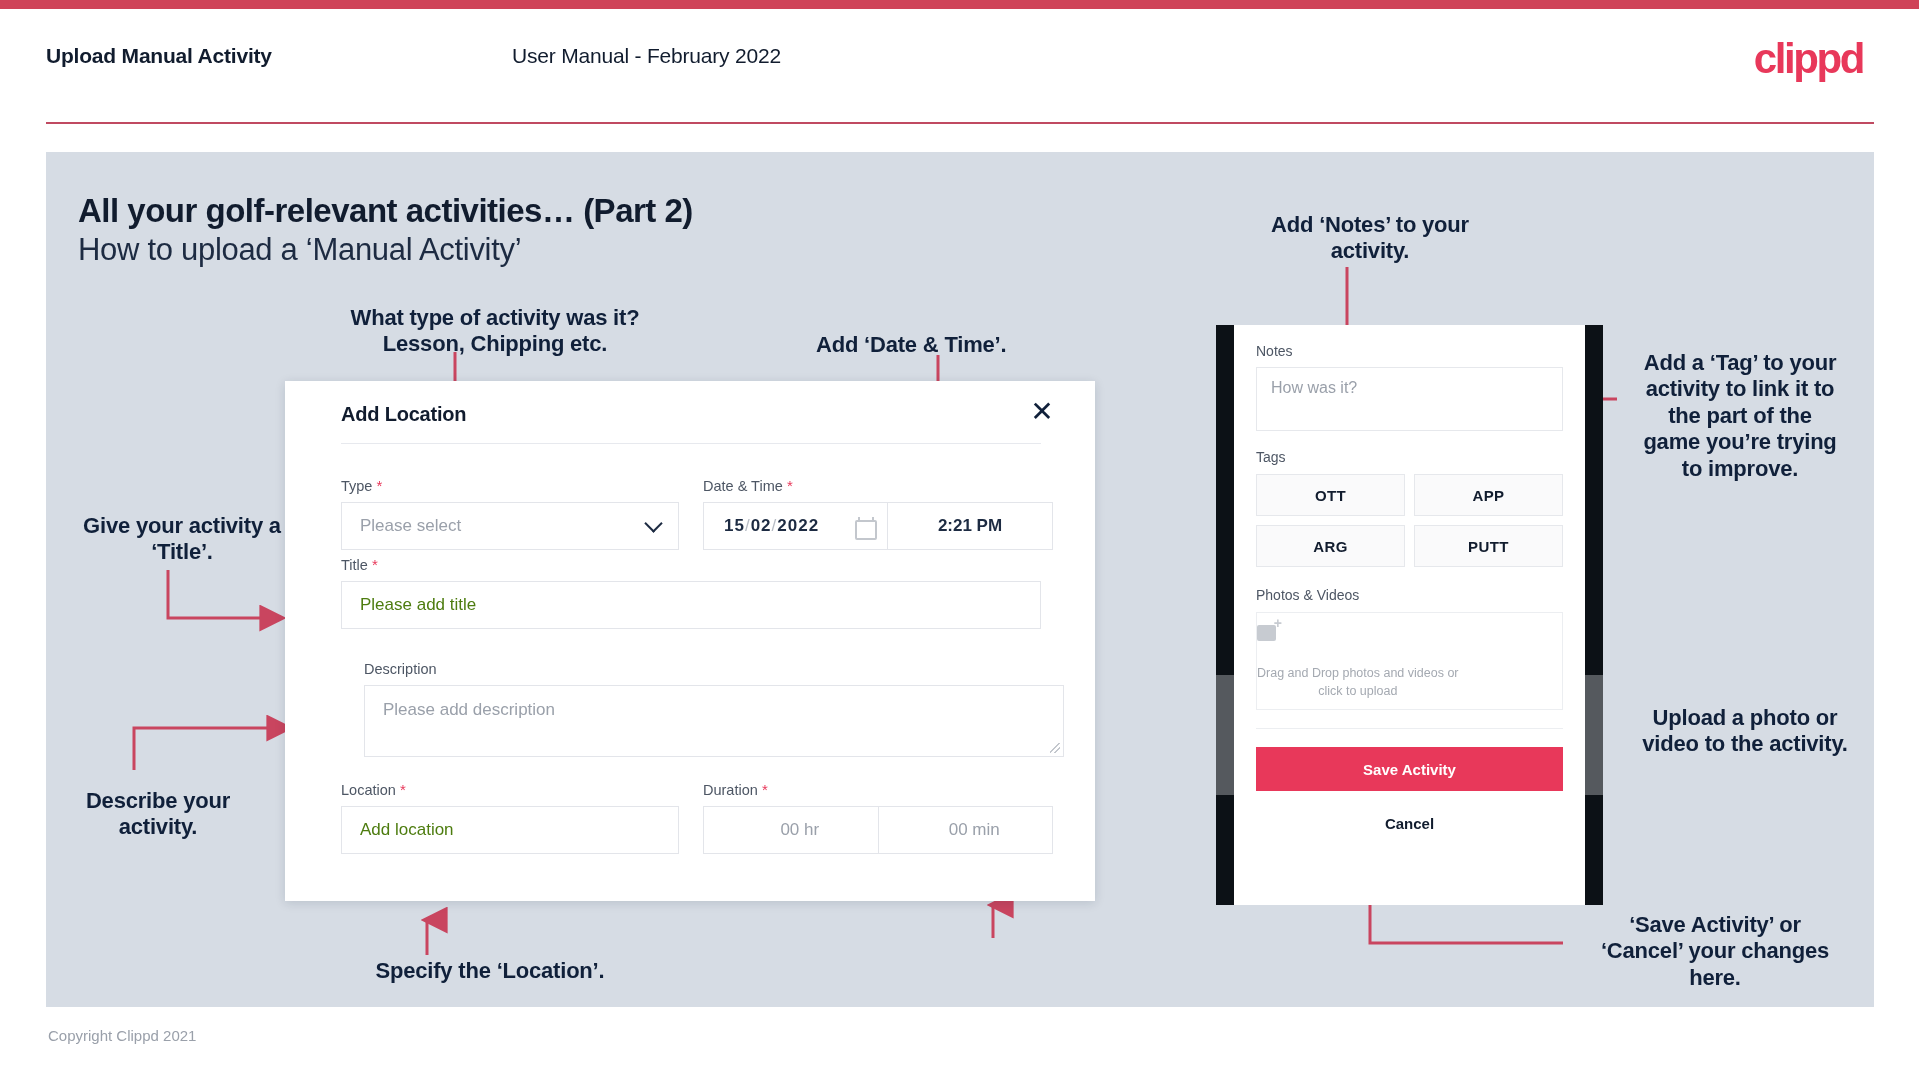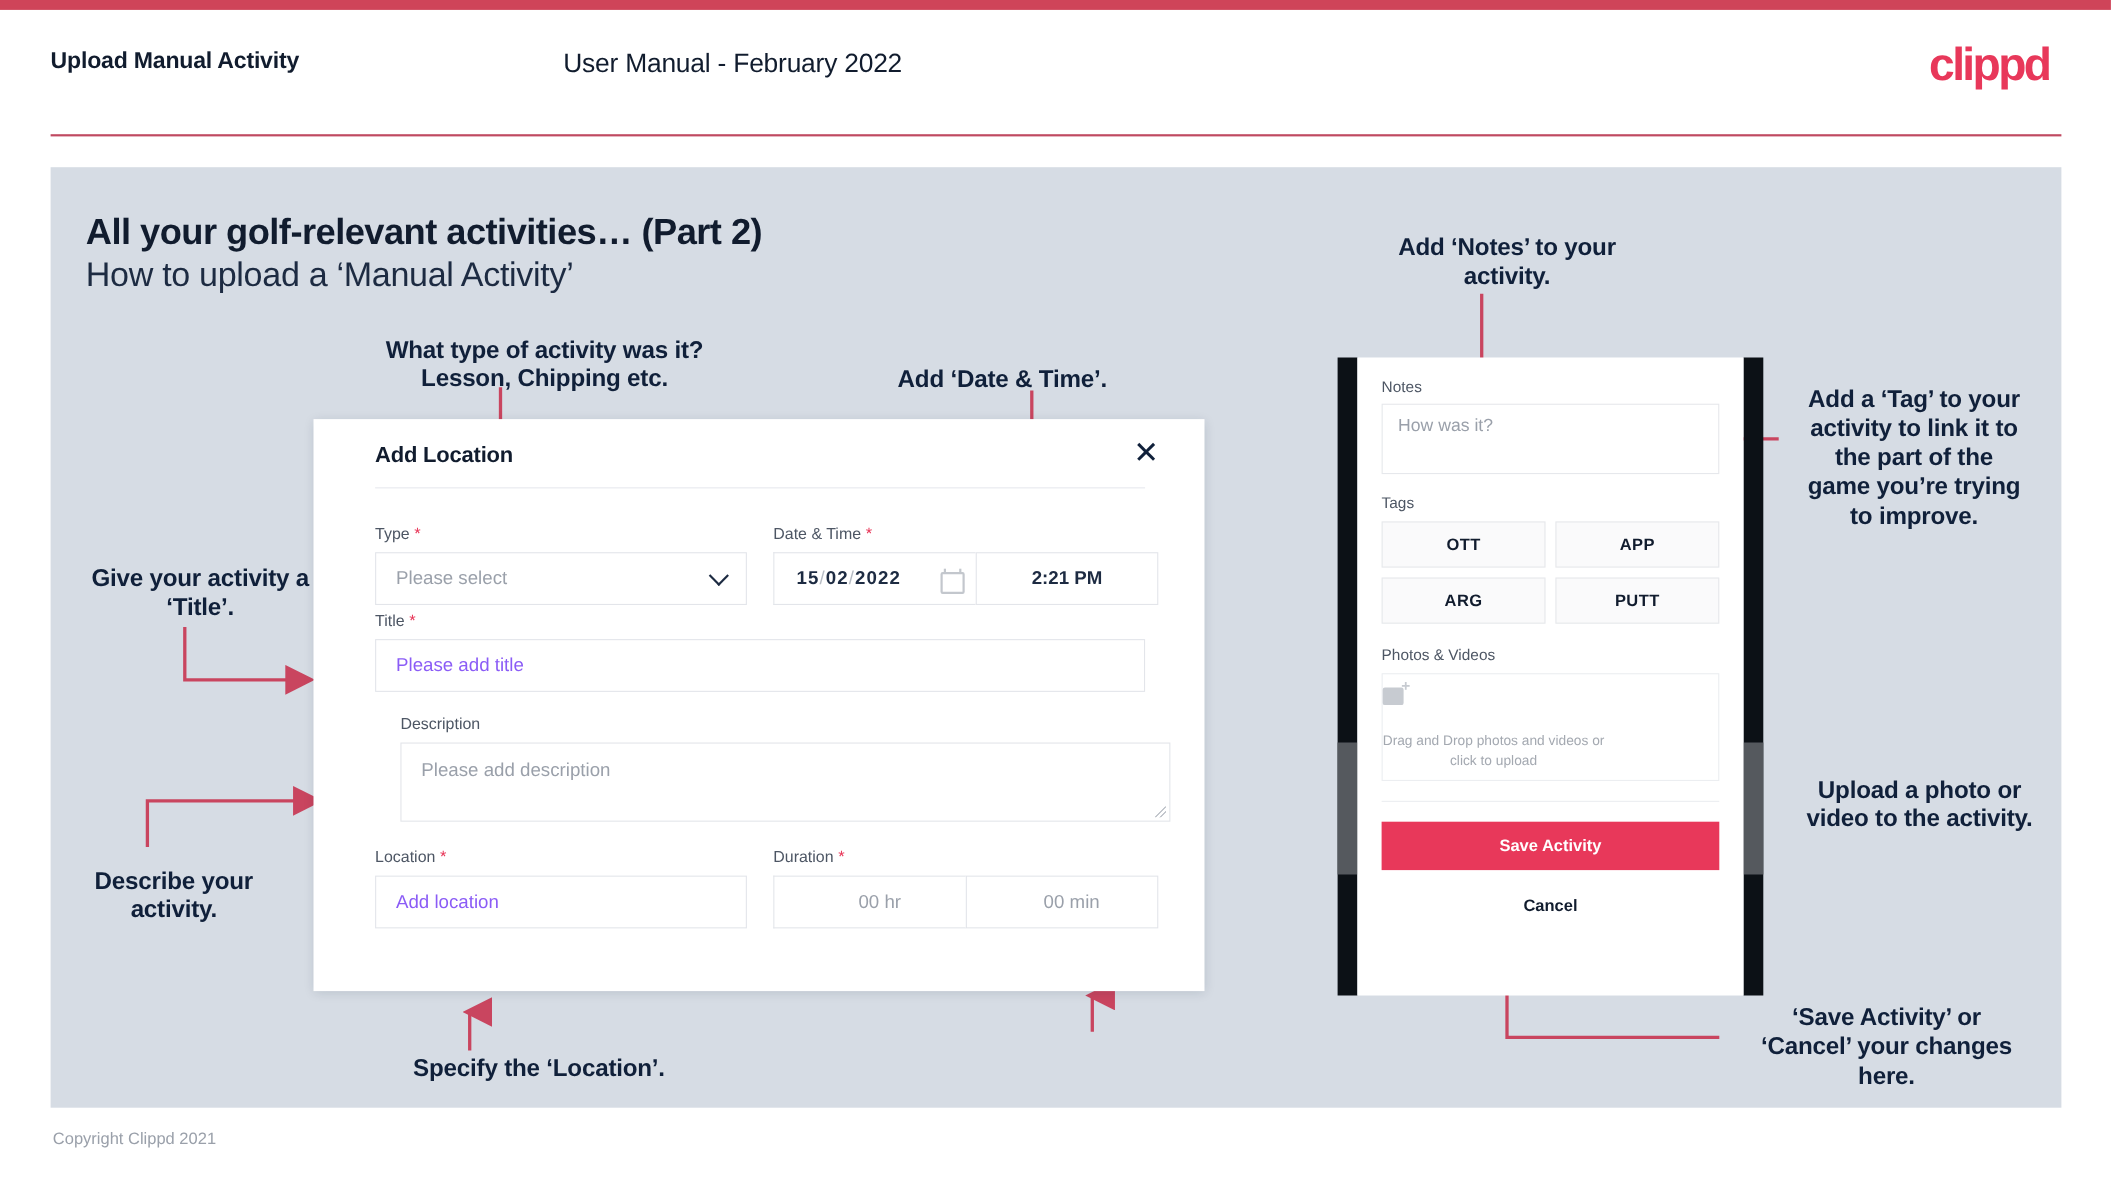--- a/index.html
+++ b/index.html
@@ -17,21 +17,21 @@
     background:#cf4459;
   }
 
   
   .header-title {
     position:absolute; left:46px; top:44px;
     font-size:21px; font-weight:600; color:#111c2e; letter-spacing:-0.2px;
   }
   .header-sub {
     position:absolute; left:512px; top:44px;
-    font-size:24px; font-weight:500; color:#111c2e; letter-spacing:-0.2px;
+    font-size:21px; font-weight:500; color:#111c2e; letter-spacing:-0.2px;
   }
   .logo {
     position:absolute; right:46px; top:38px;
     font-size:42px; font-weight:800; color:#e8385a;
     letter-spacing:-2.4px; line-height:1;
   }
   .header-rule {
     position:absolute; left:46px; top:122px; width:1828px; height:2px;
     background:#c04a61;
   }
@@ -92,21 +92,21 @@
     font-size:14.5px; color:#4d5664; margin-bottom:8px; font-weight:400;
   }
   .req { color:#e8385a; font-size:15px; }
 
   .row { display:flex; gap:24px; }
   .col-half { width:338px; }
 
   .input-box {
     height:48px; border:1px solid #e3e5ea; background:#fff;
     display:flex; align-items:center; padding:0 18px;
-    font-size:17px; color:#8b5cf6;
+    font-size:17px; color:#4d7c0f;
   }
   .input-box.full { width:700px; }
   .select-box {
     height:48px; border:1px solid #e3e5ea; background:#fff;
     display:flex; align-items:center; justify-content:space-between;
     padding:0 18px; font-size:17px; color:#9aa0aa; cursor:pointer;
   }
   .chev {
     width:13px; height:13px; border-right:2px solid #1d2b42; border-bottom:2px solid #1d2b42;
     transform:rotate(45deg); margin-top:-6px;
@@ -350,21 +350,21 @@
         </div>
       </div>
 
       <div style="margin-top:6px;">
         <div class="field-label">
           <span>Title</span><span class="req">&nbsp;*</span>
         </div>
         <div class="input-box full">Please add title</div>
       </div>
 
-      <div style="margin-top:22px;padding-left:23px;">
+      <div style="margin-top:32px;padding-left:23px;">
         <div class="field-label">Description</div>
         <div class="textarea-box">
           <span>Please add description</span>
           <span class="resize-grip"></span>
         </div>
       </div>
 
       <div class="row" style="margin-top:24px;">
         <div class="col-half">
           <div class="field-label">

